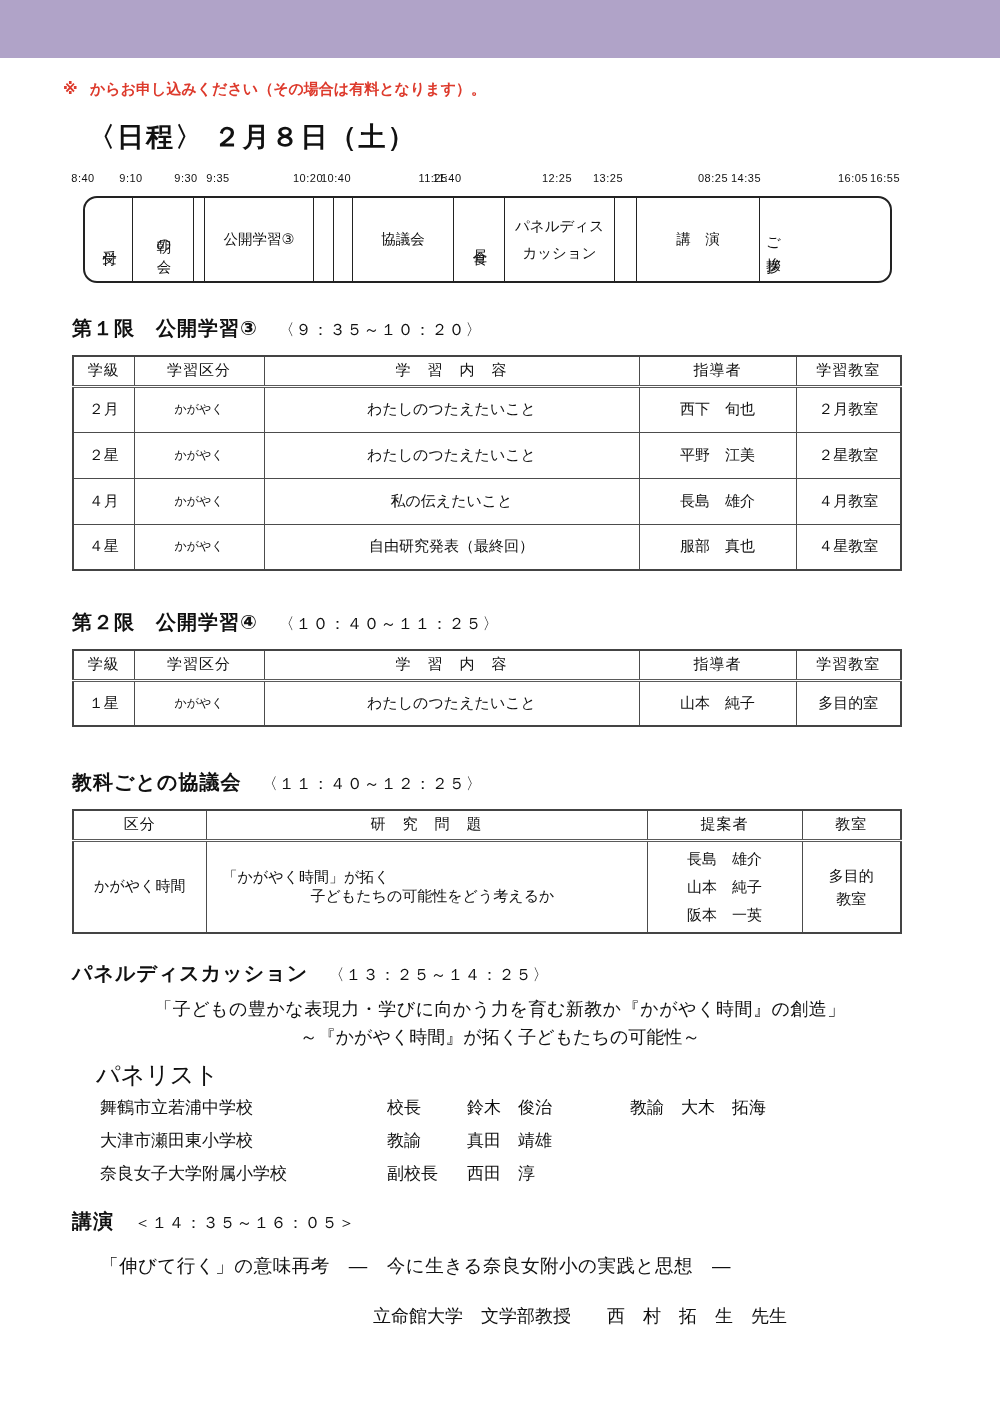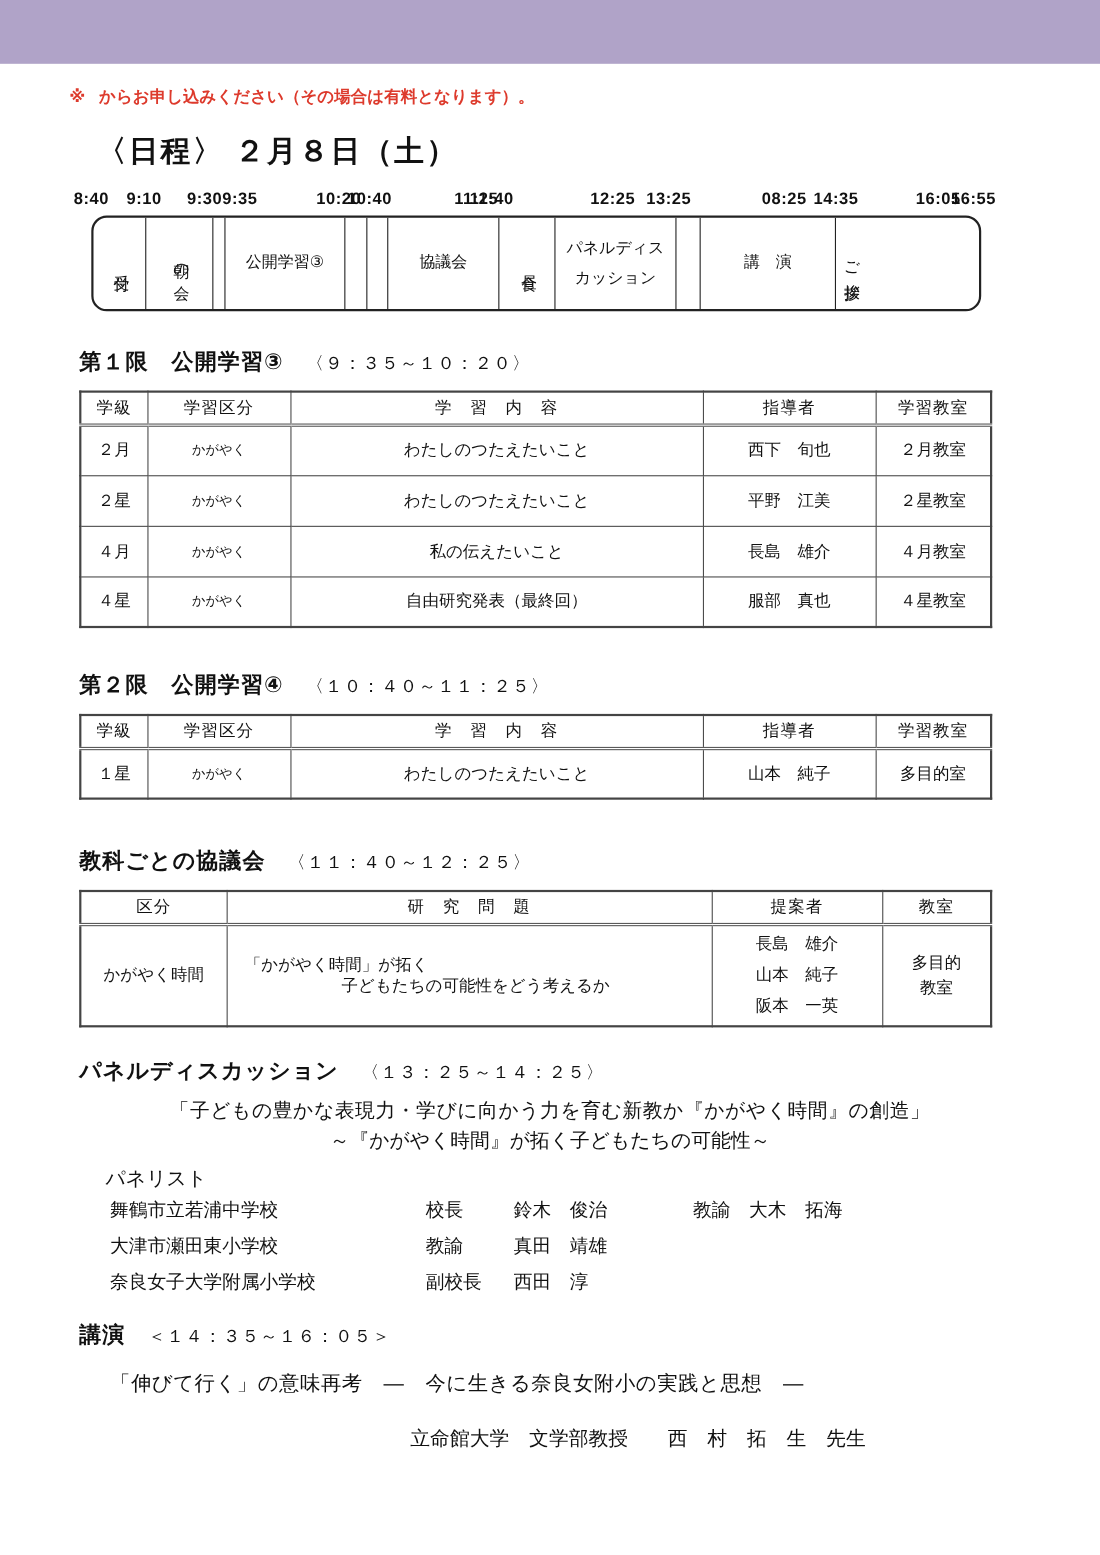--- a/index.html
+++ b/index.html
@@ -13,22 +13,22 @@
 
   .notice { display:flex; margin:18px 30px 0 63px; color:var(--color-notice-text,#dd3a2c);
             font-size:15px; line-height:26px; font-weight:bold; }
   .notice-marker { width:27px; flex:none; }
   .notice-body { width:880px; }
 
   .doc-title { margin:17px 0 0 88px; font-size:27px; font-weight:bold; letter-spacing:2px; }
 
   .timeline-wrap { position:relative; margin:17px 0 0 83px; width:809px; }
   .timeline-times { position:relative; height:17px; }
-  .time-label { position:absolute; top:0; transform:translateX(-50%); font-size:15px;
-                white-space:nowrap; letter-spacing:0.5px;font-weight:bold; }
+  .time-label { position:absolute; top:0; transform:translateX(-50%); font-size:11px;
+                white-space:nowrap; letter-spacing:0.5px; }
   .band { display:flex; margin-top:7px; height:87px; border:2px solid #222;
           border-radius:14px; overflow:hidden; }
   .seg { flex:none; border-right:1.5px solid #222; display:flex; align-items:center;
          justify-content:center; text-align:center; font-size:14.5px; }
   .seg:last-child { border-right:none; }
   .seg span { white-space:pre-line; line-height:1.8; }
   .vtext { writing-mode:vertical-rl; text-orientation:upright; letter-spacing:2px; line-height:1.1 !important; }
 
   .sec-h { margin-left:72px; }
   .sec-h .t1 { font-weight:bold; font-size:20px; letter-spacing:1px; }
@@ -43,21 +43,21 @@
   .cell-small { font-size:12px; }
   .council-row td { height:93px; }
   .problem-cell { text-align:left !important; }
   .problem-l1 { padding-left:12px; }
   .problem-l2 { padding-left:100px; }
   .proposers div { line-height:1.85; }
   .room-cell div { line-height:1.55; }
 
   .panel-theme1 { margin:10px 0 0 72px; width:856px; text-align:center; font-size:18px; letter-spacing:0.5px; }
   .panel-theme2 { margin:4px 0 0 72px; width:856px; text-align:center; font-size:18px; }
-  .panelists-label { margin:10px 0 0 96px; font-size:18px; }
+  .panelists-label { margin:10px 0 0 96px; font-size:24px; }
   .panelist-row { display:flex; align-items:center; margin-left:100px; height:33px; font-size:17px; }
   .pl-school { width:287px; flex:none; }
   .pl-role { width:80px; flex:none; }
   .pl-name { width:163px; flex:none; }
   .pl-extra { flex:none; }
 
   .lecture-h { margin-top:18px; }
   .lecture-theme { margin:18px 0 0 100px; font-size:18.5px; letter-spacing:0.5px; }
   .lecture-speaker { margin:26px 0 0 373px; font-size:18px; }
 </style>
@@ -83,21 +83,21 @@
       <span class="time-label" style="left:48px">9:10</span>
       <span class="time-label" style="left:103px">9:30</span>
       <span class="time-label" style="left:135px">9:35</span>
       <span class="time-label" style="left:225px">10:20</span>
       <span class="time-label" style="left:253px">10:40</span>
       <span class="time-label" style="left:350px">11:25</span>
       <span class="time-label" style="left:364px">11:40</span>
       <span class="time-label" style="left:474px">12:25</span>
       <span class="time-label" style="left:525px">13:25</span>
       <span class="time-label" style="left:630px">08:25</span>
-      <span class="time-label" style="left:677px">14:35</span>
+      <span class="time-label" style="left:663px">14:35</span>
       <span class="time-label" style="left:770px">16:05</span>
       <span class="time-label" style="left:802px">16:55</span>
     </div>
     <div class="band">
       <div class="seg" style="width:48px">
           <span class="vtext">受付</span>
         </div>
       <div class="seg" style="width:61px">
           <span class="vtext">朝の会</span>
         </div>

